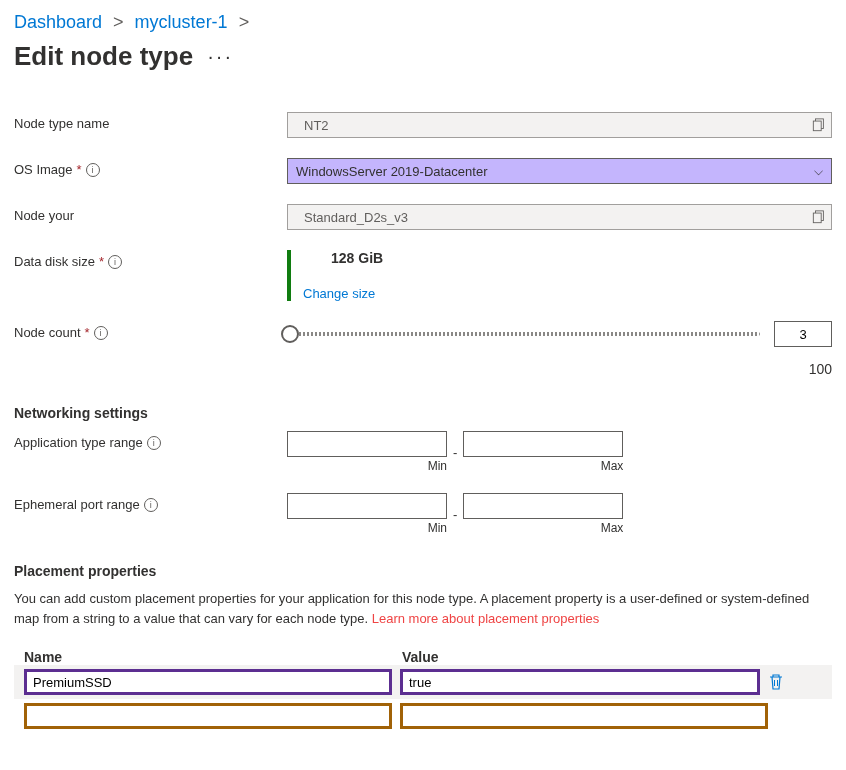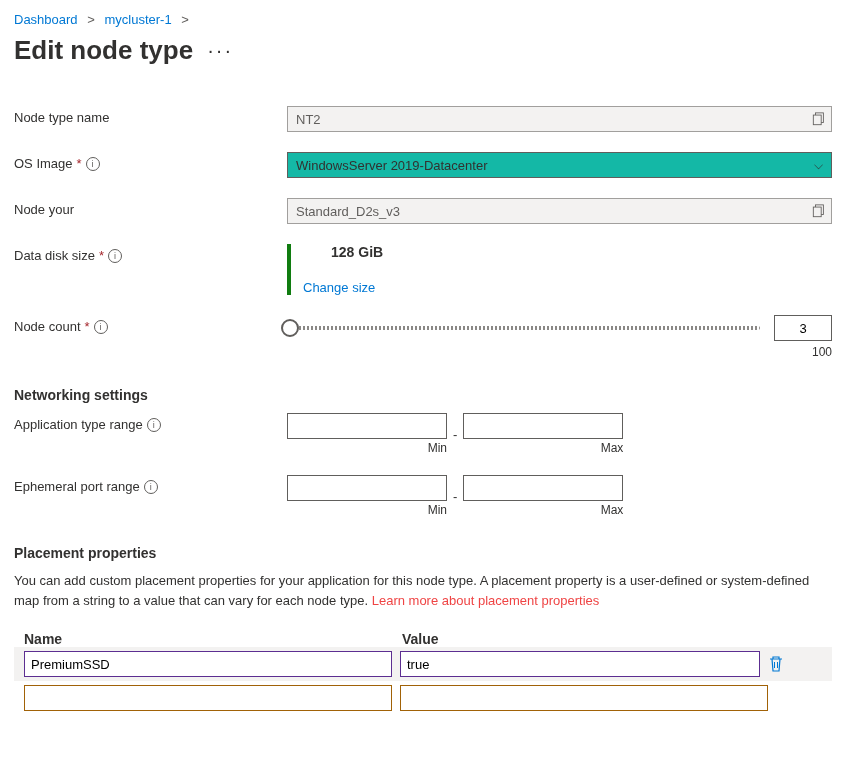--- a/index.html
+++ b/index.html
@@ -4,46 +4,46 @@
   <style>
     * { box-sizing: border-box; margin: 0; padding: 0; }
     body {
       font-family: "Segoe UI", -apple-system, sans-serif;
       font-size: 13px;
       color: #323130;
       background: #fff;
       padding: 12px 14px;
       width: 846px;
     }
-    .breadcrumb { font-size: 13px; margin-bottom: 8px; }
+    .breadcrumb { font-size: 18px; margin-bottom: 8px; }
     .breadcrumb a { color: #0078d4; text-decoration: none; }
     .breadcrumb .sep { color: #605e5c; margin: 0 6px; }
     .title-row { display: flex; align-items: center; gap: 14px; margin-bottom: 40px; }
     h1 { font-size: 26px; font-weight: 600; color: #323130; }
     .ellipsis { font-size: 20px; letter-spacing: 2px; color: #323130; cursor: pointer; }
     .form-row { display: flex; align-items: flex-start; margin-bottom: 20px; }
     .form-label { width: 273px; font-size: 13px; color: #323130; display: flex; align-items: center; gap: 4px; line-height: 24px; }
     .req { color: #a4262c; }
     .info-icon {
       display: inline-flex; align-items: center; justify-content: center;
       width: 14px; height: 14px; border: 1px solid #605e5c; border-radius: 50%;
       font-size: 9px; color: #605e5c; cursor: default;
     }
     .form-field { flex: 1; position: relative; }
     .disabled-input {
       width: 100%; height: 26px; background: #f3f2f1; border: 1px solid #a19f9d;
-      padding: 0 32px 0 8px; font-size: 13px; color: #605e5c; position: relative;
+      padding: 0 32px 0 16px; font-size: 13px; color: #605e5c; position: relative;
       display: flex; align-items: center;
     }
     .copy-icon {
       position: absolute; right: 6px; top: 50%; transform: translateY(-50%);
       width: 14px; height: 14px; cursor: pointer;
     }
     .select-input {
-      width: 100%; height: 26px; border: 1px solid #605e5c; background: #14b8a6;
+      width: 100%; height: 26px; border: 1px solid #605e5c; background: #c4b5fd;
       padding: 0 8px; font-size: 13px; color: #323130; display: flex;
       align-items: center; justify-content: space-between; cursor: pointer;
     }
     .chev { font-size: 12px; color: #323130; }
     .disk-block { border-left: 4px solid #107c10; padding-left: 12px; }
     .disk-value { font-weight: 600; font-size: 14px; margin-left: 28px; }
     .change-link { color: #0078d4; font-size: 13px; text-decoration: none; display: inline-block; margin-top: 20px; cursor: pointer; }
     .slider-row { display: flex; align-items: center; gap: 14px; }
     .slider-track {
       flex: 1; height: 4px; border-radius: 2px;
@@ -52,37 +52,37 @@
     }
     .slider-thumb {
       width: 18px; height: 18px; border-radius: 50%; background: #fff;
       border: 2px solid #605e5c; position: absolute; left: -6px; top: 50%;
       transform: translateY(-50%); cursor: pointer;
     }
     .slider-input {
       width: 58px; height: 26px; border: 1px solid #605e5c; text-align: center;
       font-size: 13px;
     }
-    .slider-max { text-align: right; font-size: 12px; color: #323130; margin-top: 4px; }
+    .slider-max { text-align: right; font-size: 14px; color: #323130; margin-top: 14px; }
     h2.section { font-size: 14px; font-weight: 600; margin: 28px 0 10px; }
     .range-row { display: flex; align-items: center; gap: 6px; }
     .range-box { width: 160px; }
     .small-input { width: 100%; height: 26px; border: 1px solid #605e5c; padding: 0 6px; font-size: 13px; }
     .range-sep { color: #323130; }
     .sub-label { font-size: 12px; color: #323130; text-align: right; margin-top: 2px; }
     .placement-text { font-size: 13px; color: #323130; line-height: 20px; margin-bottom: 20px; }
     .placement-text a { color: #ef4444; text-decoration: none; }
     .prop-header { display: flex; padding: 0 10px; margin-bottom: 0; }
     .prop-header .col { font-weight: 600; font-size: 14px; }
     .col-name { width: 378px; }
     .col-value { flex: 1; }
     .prop-row { display: flex; align-items: center; gap: 8px; padding: 4px 10px; }
     .prop-row.active { background: #f3f2f1; }
     .prop-input {
-      height: 26px; border: 1px solid #a16207; padding: 2px 6px; font-size: 13px;
+      height: 26px; border: 3px solid #a16207; padding: 2px 6px; font-size: 13px;
       background: #fff;
     }
     .prop-input.filled { border-color: #5c2e91; }
     .prop-input.name { width: 368px; }
     .prop-input.value { width: 360px; }
     .del-icon { width: 16px; height: 18px; cursor: pointer; stroke: #0078d4; fill: none; }
     .slider-col { flex: 1; }
   </style>
 </head>
 <body>

